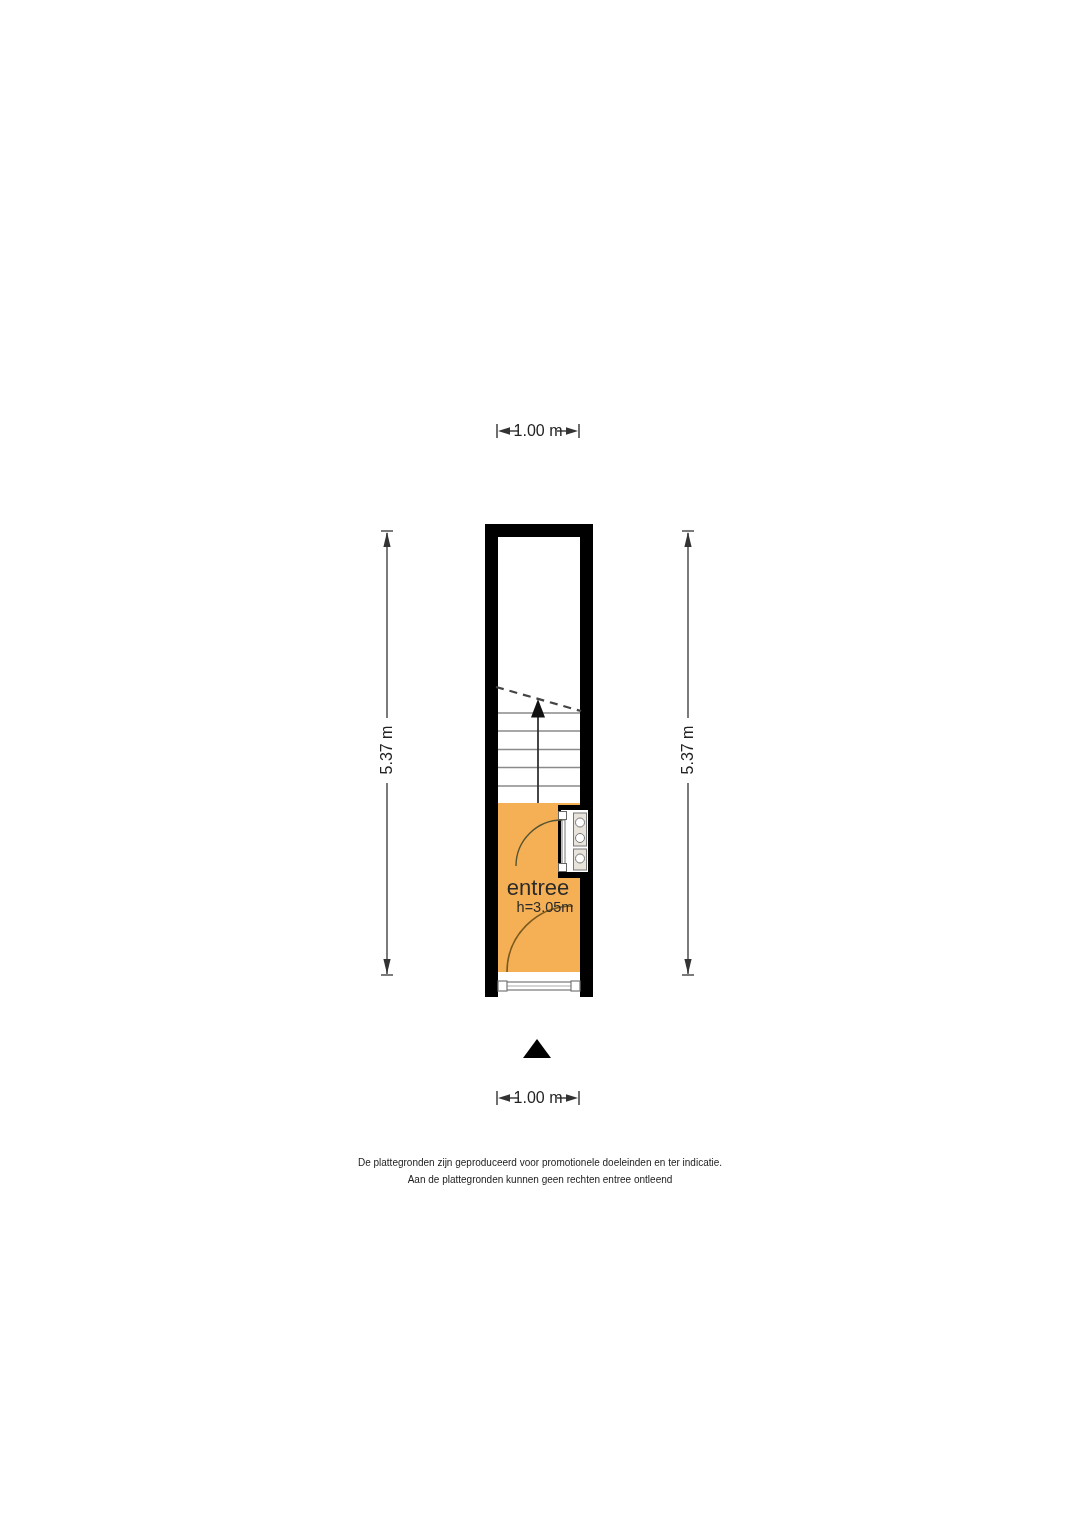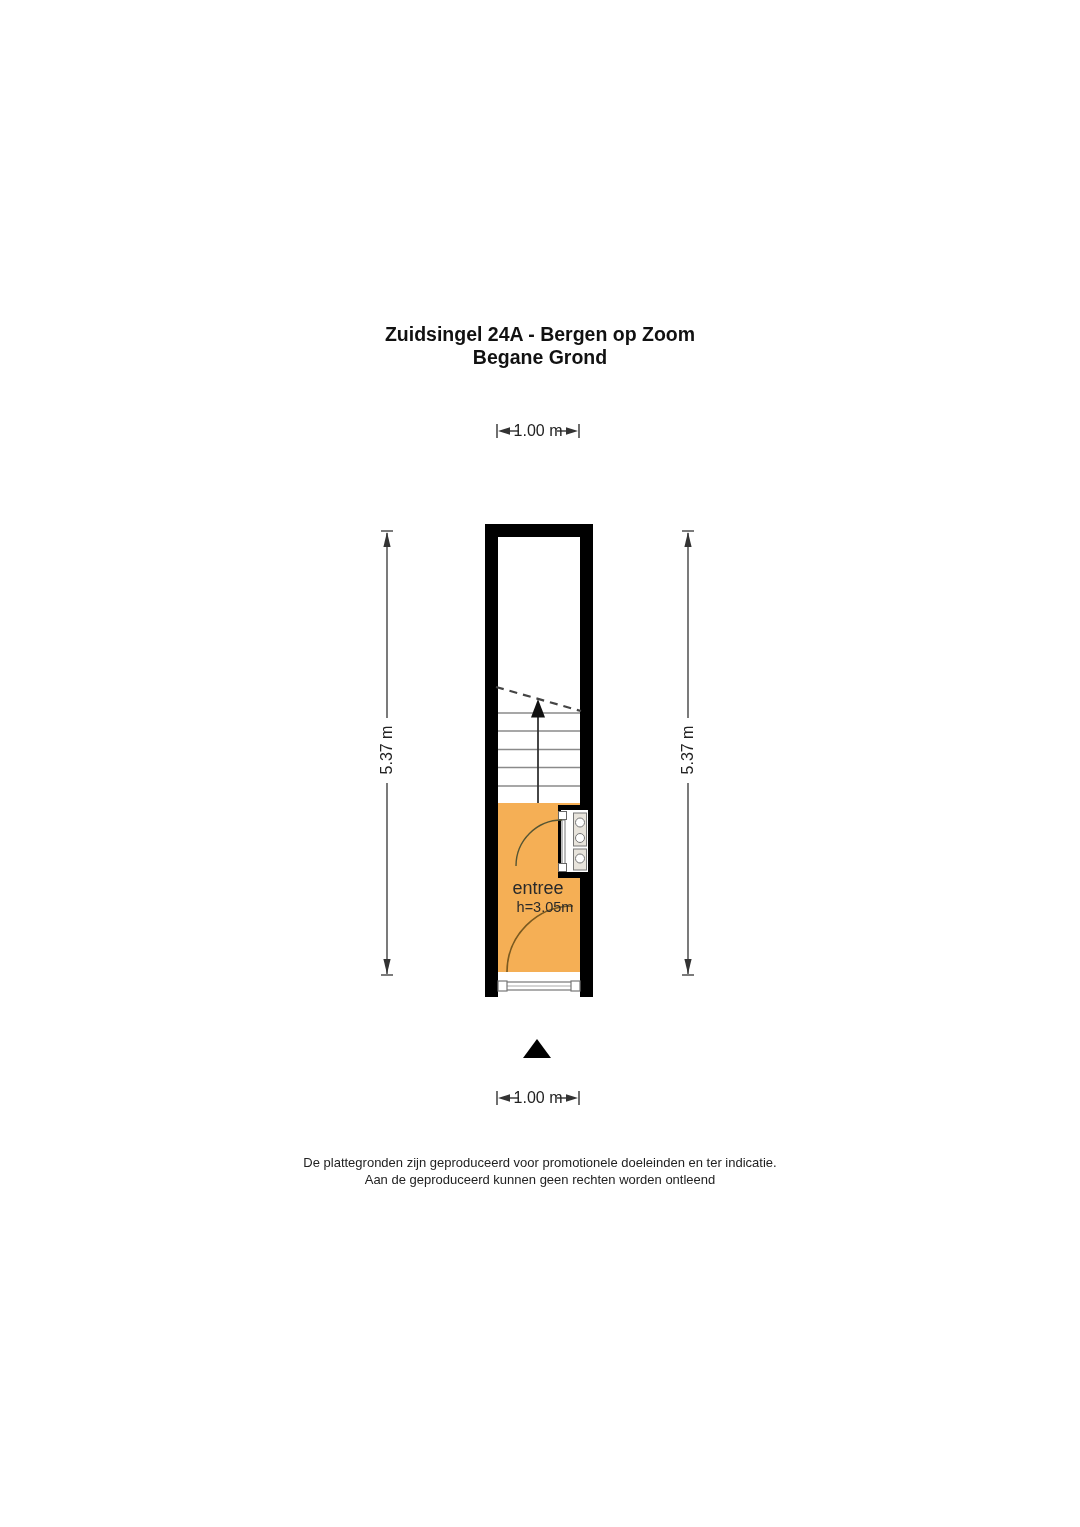--- a/index.html
+++ b/index.html
@@ -7,34 +7,30 @@
     position:relative; width:1080px; height:1527px; background:#ffffff;
     font-family:"Liberation Sans", sans-serif; color:#1a1a1a; overflow:hidden;
     margin:0 auto;
   }
   .overlay { position:absolute; left:0; top:0; width:1080px; height:1527px; }
   .title-block { position:absolute; left:0; top:323px; width:1080px; text-align:center; }
   .title-line { font-size:19.5px; font-weight:bold; line-height:22.5px; color:#111; }
   .lbl { position:absolute; transform:translate(-50%,-50%); white-space:nowrap; }
   .dim-label { font-size:16px; color:#222; }
   .rot { transform:translate(-50%,-50%) rotate(-90deg); }
-  .room-name { font-size:18px; color:#2a2a2a; }
+  .room-name { font-size:22px; color:#2a2a2a; }
   .room-height { font-size:14.5px; color:#2a2a2a; }
   .footer-block { position:absolute; left:0; top:1155px; width:1080px; text-align:center; }
-  .footer-line { font-size:13px; line-height:16.5px; color:#222; }
+  .footer-line { font-size:10px; line-height:16.5px; color:#222; }
 </style>
 </head>
 <body>
 
 <div class="canvas">
 
-  <div class="title-block">
-    <div class="title-line">Zuidsingel 24A - Bergen op Zoom</div>
-    <div class="title-line">Begane Grond</div>
-  </div>
 
   <svg class="overlay" viewBox="0 0 1080 1527">
 
     <rect x="498" y="537" width="82" height="460" fill="#ffffff"></rect>
 
     <rect x="485" y="524" width="108" height="13" fill="#000000"></rect>
     <rect x="485" y="524" width="13" height="473" fill="#000000"></rect>
     <rect x="580" y="524" width="13" height="473" fill="#000000"></rect>
 
     <rect x="498" y="803" width="82" height="169" fill="#F5AF55"></rect>
@@ -118,16 +114,16 @@
   <span class="lbl dim-label" style="left:538px; top:431px;">1.00 m</span>
   <span class="lbl dim-label" style="left:538px; top:1098px;">1.00 m</span>
   <span class="lbl rot dim-label" style="left:387px; top:750px;">5.37 m</span>
   <span class="lbl rot dim-label" style="left:688px; top:750px;">5.37 m</span>
 
   <span class="lbl room-name" style="left:538px; top:888px;">entree</span>
   <span class="lbl room-height" style="left:538px; top:907px;margin-left:7px;">h=3.05m</span>
 
   <div class="footer-block">
     <div class="footer-line">De plattegronden zijn geproduceerd voor promotionele doeleinden en ter indicatie.</div>
-    <div class="footer-line">Aan de geproduceerd kunnen geen rechten worden ontleend</div>
+    <div class="footer-line">Aan de plattegronden kunnen geen rechten entree ontleend</div>
   </div>
 
 </div>
 
 </body></html>

